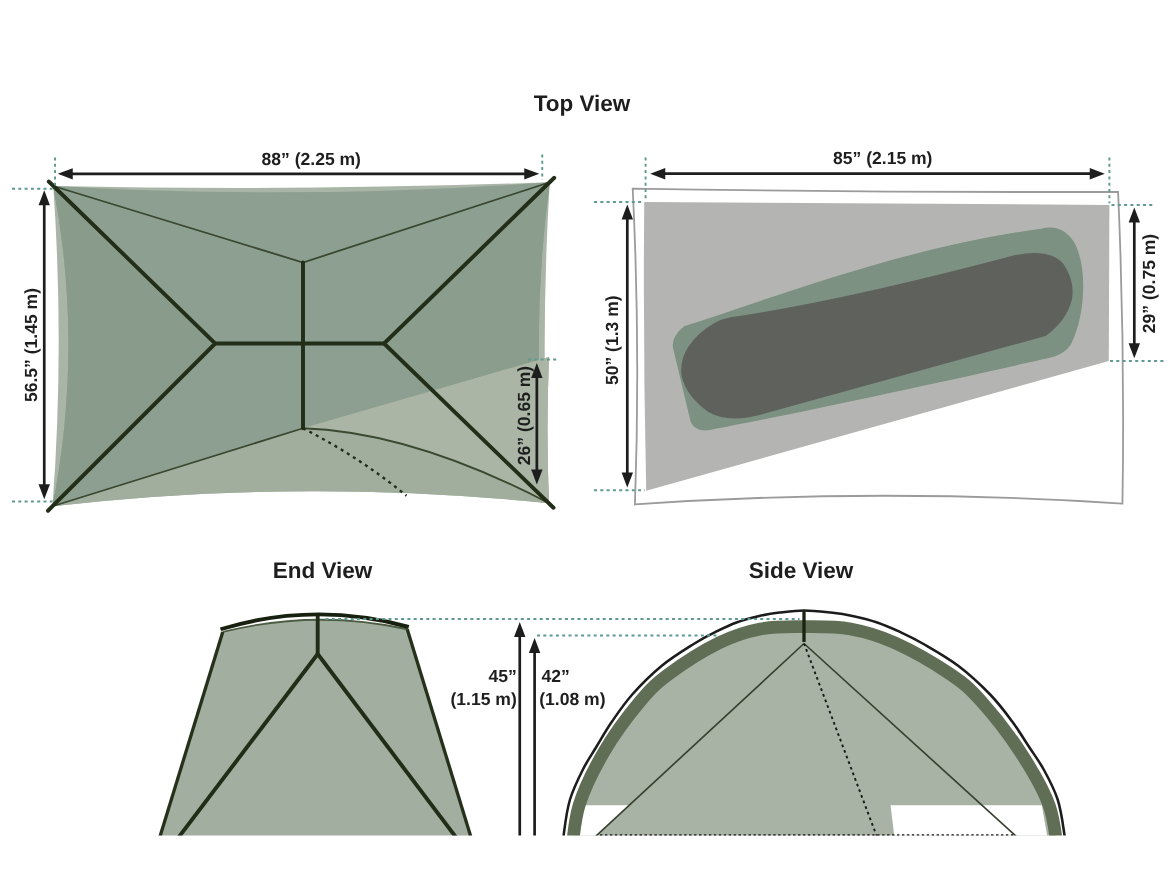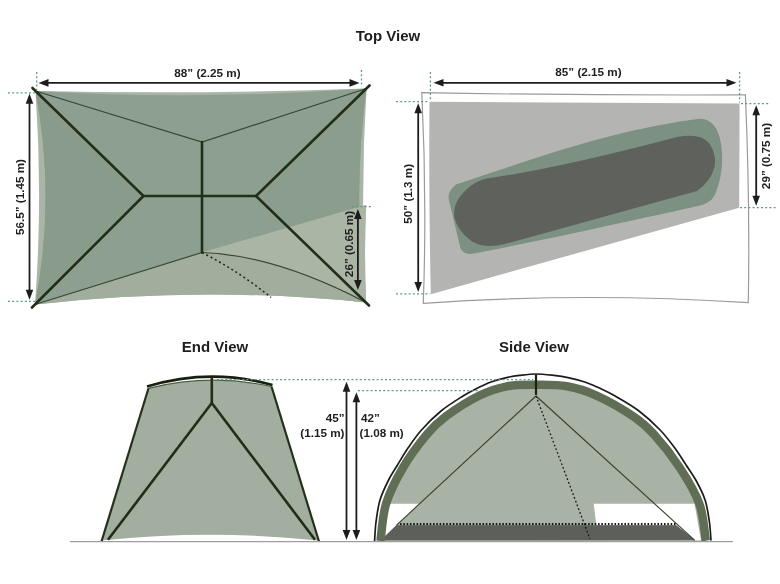--- a/index.html
+++ b/index.html
@@ -1,16 +1,16 @@
 <!DOCTYPE html>
 <html><head>
 <meta charset="utf-8">
 <style>
   html,body{margin:0;padding:0;background:#ffffff;}
-  #canvas{width:780px;height:584px;position:relative;font-family:"Liberation Sans",sans-serif;}
+  #canvas{width:780px;height:524px;position:relative;font-family:"Liberation Sans",sans-serif;margin-top:33px;}
   text{font-family:"Liberation Sans",sans-serif;fill:#1e1e1e;}
   .dim{font-size:11.7px;font-weight:700;}
   .title{font-size:15px;font-weight:700;}
 </style>
 </head>
 <body>
 <div id="canvas">
 <svg width="780" height="584" viewBox="0 0 780 584">
 <rect width="780" height="584" fill="#ffffff"></rect>
 

